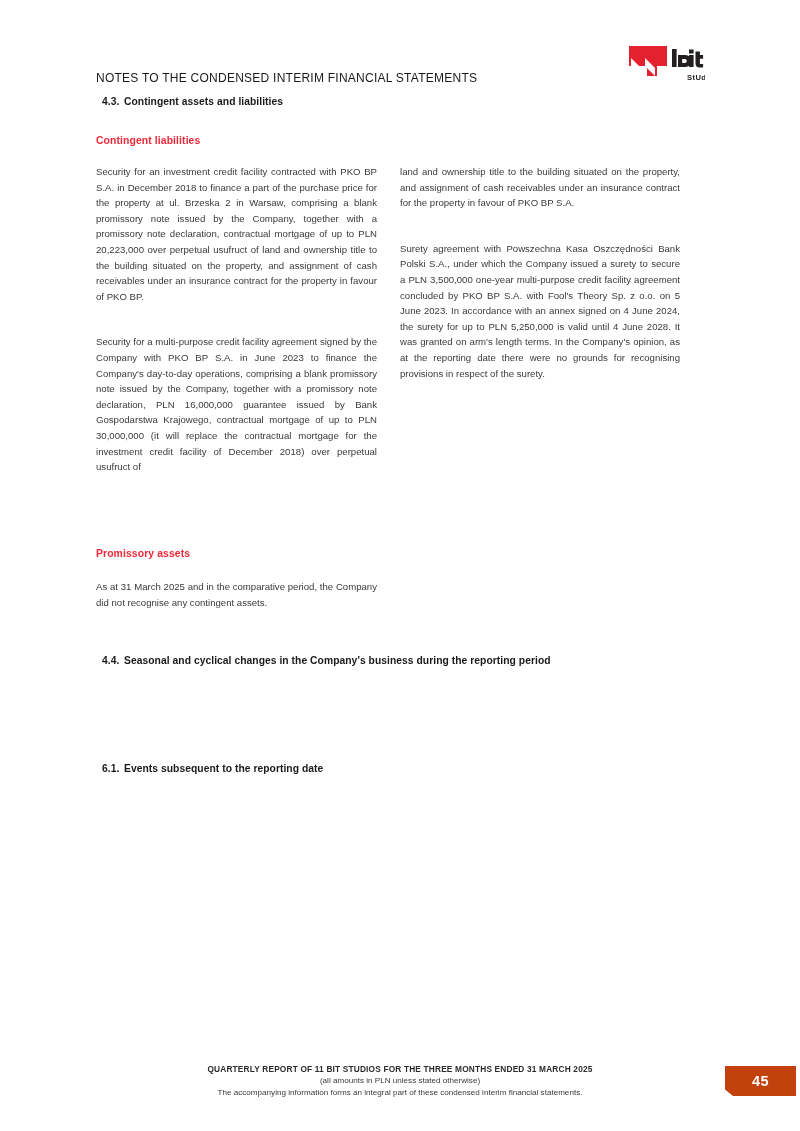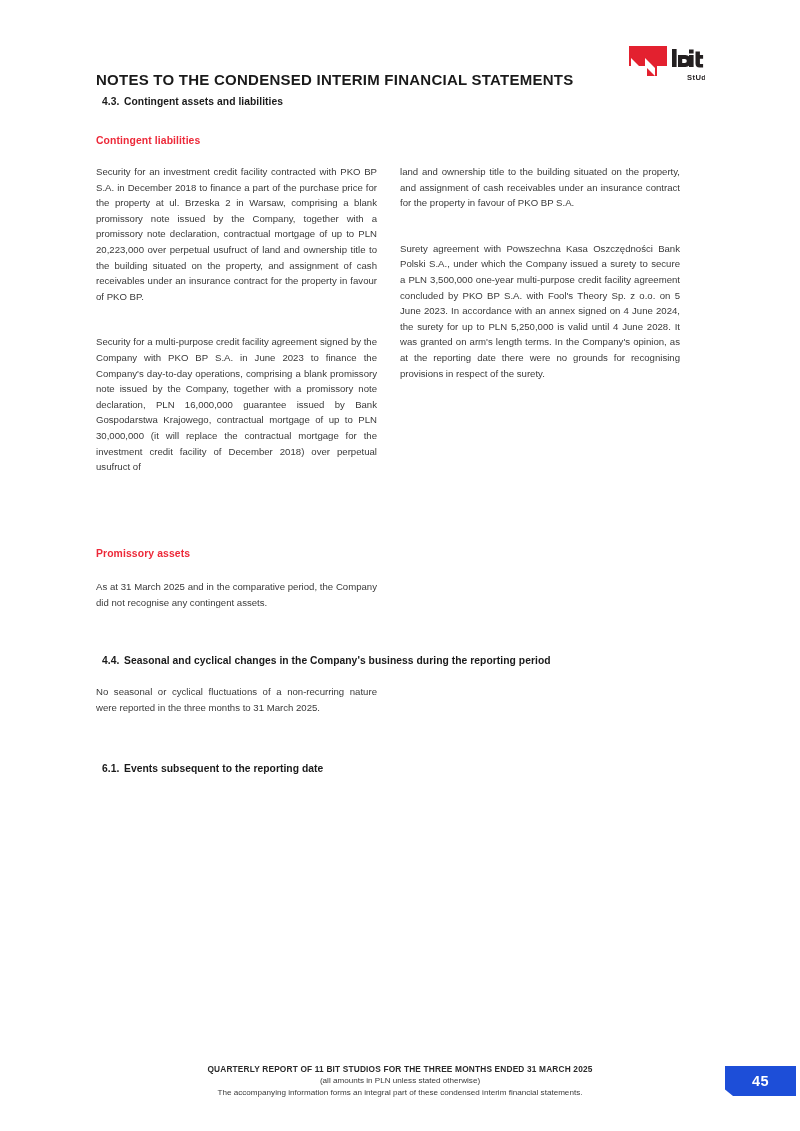--- a/index.html
+++ b/index.html
@@ -29,22 +29,22 @@
     top: 44px;
     width: 78px;
     height: 42px;
   }
   .logo svg { display: block; }
 
   .doc-header {
     position: absolute;
     left: 96px;
     top: 71px;
-    font-size: 15px;
-    font-weight: bold;
+    font-size: 12px;
+    font-weight: normal;
     letter-spacing: 0.25px;
     color: #1a1a1a;
     white-space: nowrap;
   }
 
   
   .sec-heading {
     position: absolute;
     font-size: 10.3px;
     font-weight: bold;
@@ -122,21 +122,21 @@
     width: 430px;
     margin: 0 auto;
   }
 
   .page-badge {
     position: absolute;
     left: 725px;
     top: 1066px;
     width: 71px;
     height: 30px;
-    background: #1d4ed8;
+    background: #c2410c;
     color: #ffffff;
     font-size: 14.5px;
     font-weight: bold;
     display: flex;
     align-items: center;
     justify-content: center;
     letter-spacing: 0.5px;
     -webkit-clip-path: polygon(0 0, 100% 0, 100% 100%, 8px 100%, 0 78%);
     clip-path: polygon(0 0, 100% 0, 100% 100%, 8px 100%, 0 78%);
   }
@@ -186,23 +186,20 @@
   </div>
 
   <div class="sub-heading" style="left:96px; top:548px;">Promissory assets</div>
   <div class="narrow" style="top:579px;">
     <p>As at 31 March 2025 and in the comparative period, the Company did not recognise any contingent assets.</p>
   </div>
 
   <div class="sec-heading" style="left:102px; top:655px;">
     <span class="num">4.4.</span><span>Seasonal and cyclical changes in the Company's business during the reporting period</span>
   </div>
-  <div class="narrow" style="top:684px;">
-    <p>No seasonal or cyclical fluctuations of a non-recurring nature were reported in the three months to 31 March 2025.</p>
-  </div>
 
   <div class="sec-heading" style="left:102px; top:763px;">
     <span class="num">6.1.</span><span>Events subsequent to the reporting date</span>
   </div>
 
   <div class="footer">
     <div class="f1">QUARTERLY REPORT OF 11 BIT STUDIOS FOR THE THREE MONTHS ENDED 31 MARCH 2025</div>
     <div class="f2">(all amounts in PLN unless stated otherwise)</div>
     <div class="f3">The accompanying information forms an integral part of these condensed interim financial statements.</div>
   </div>

